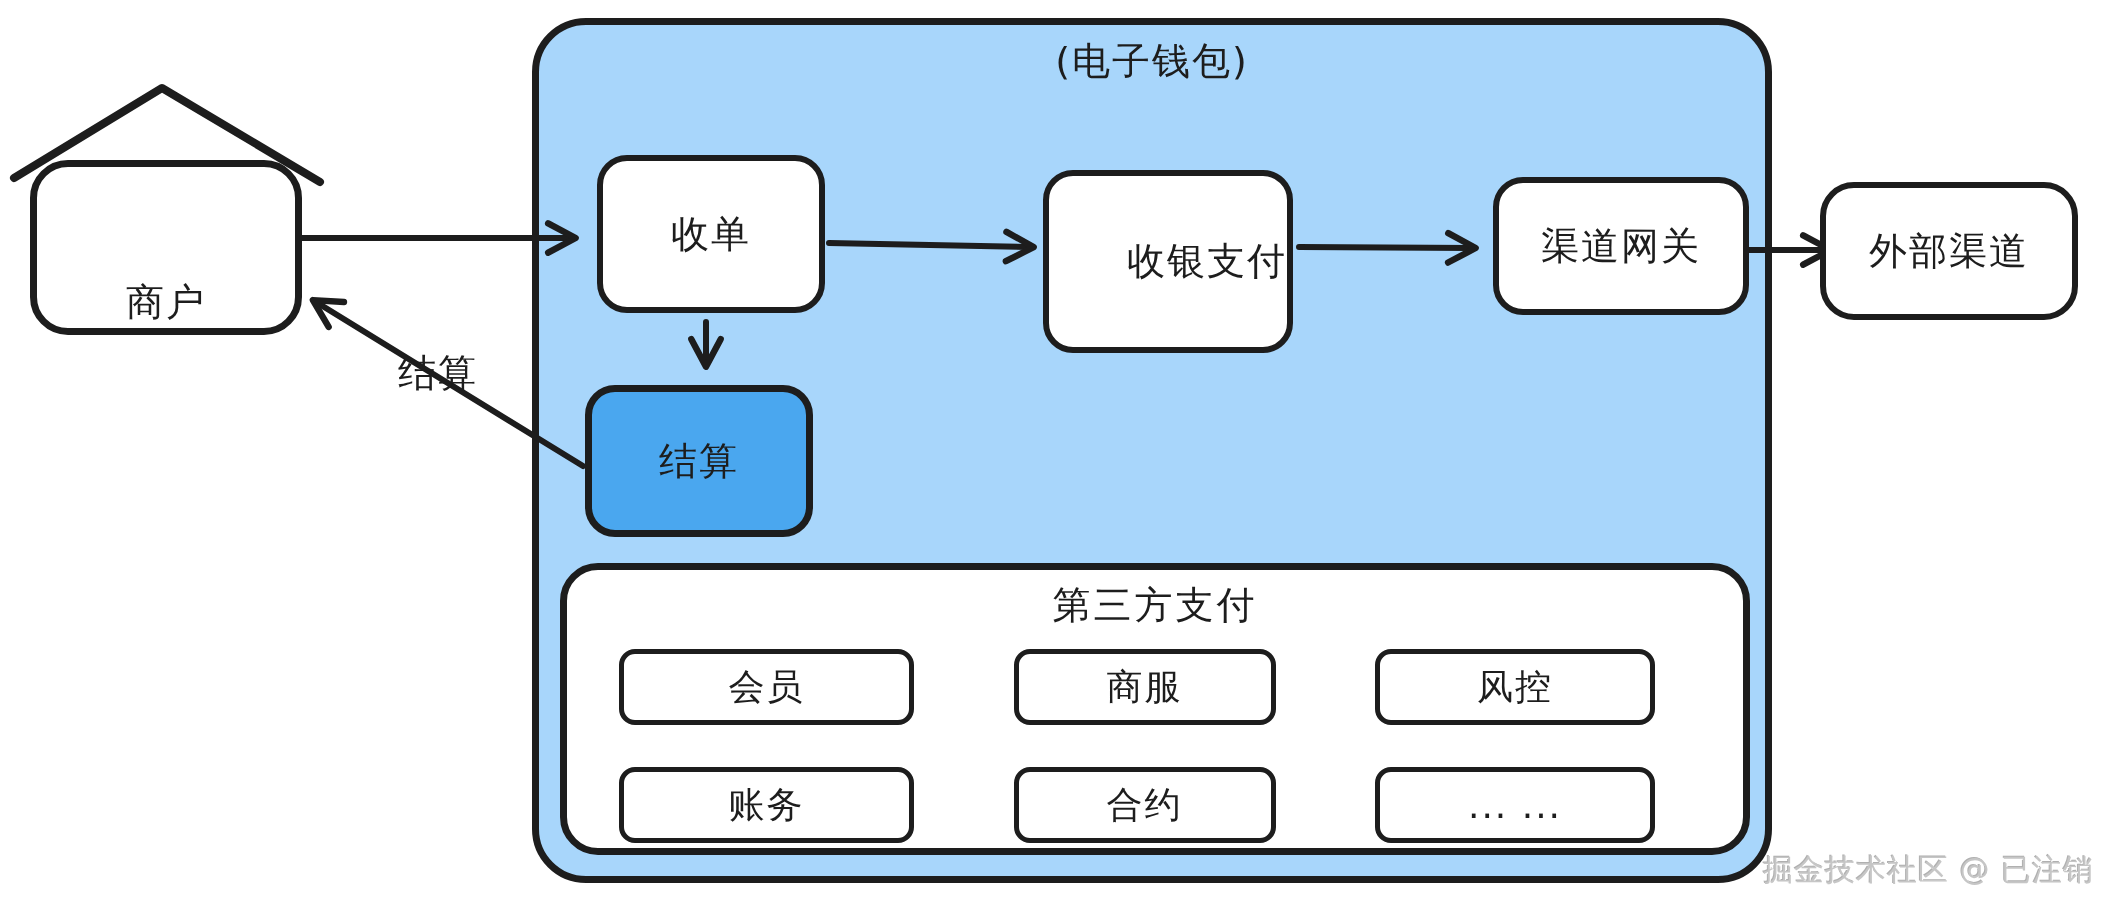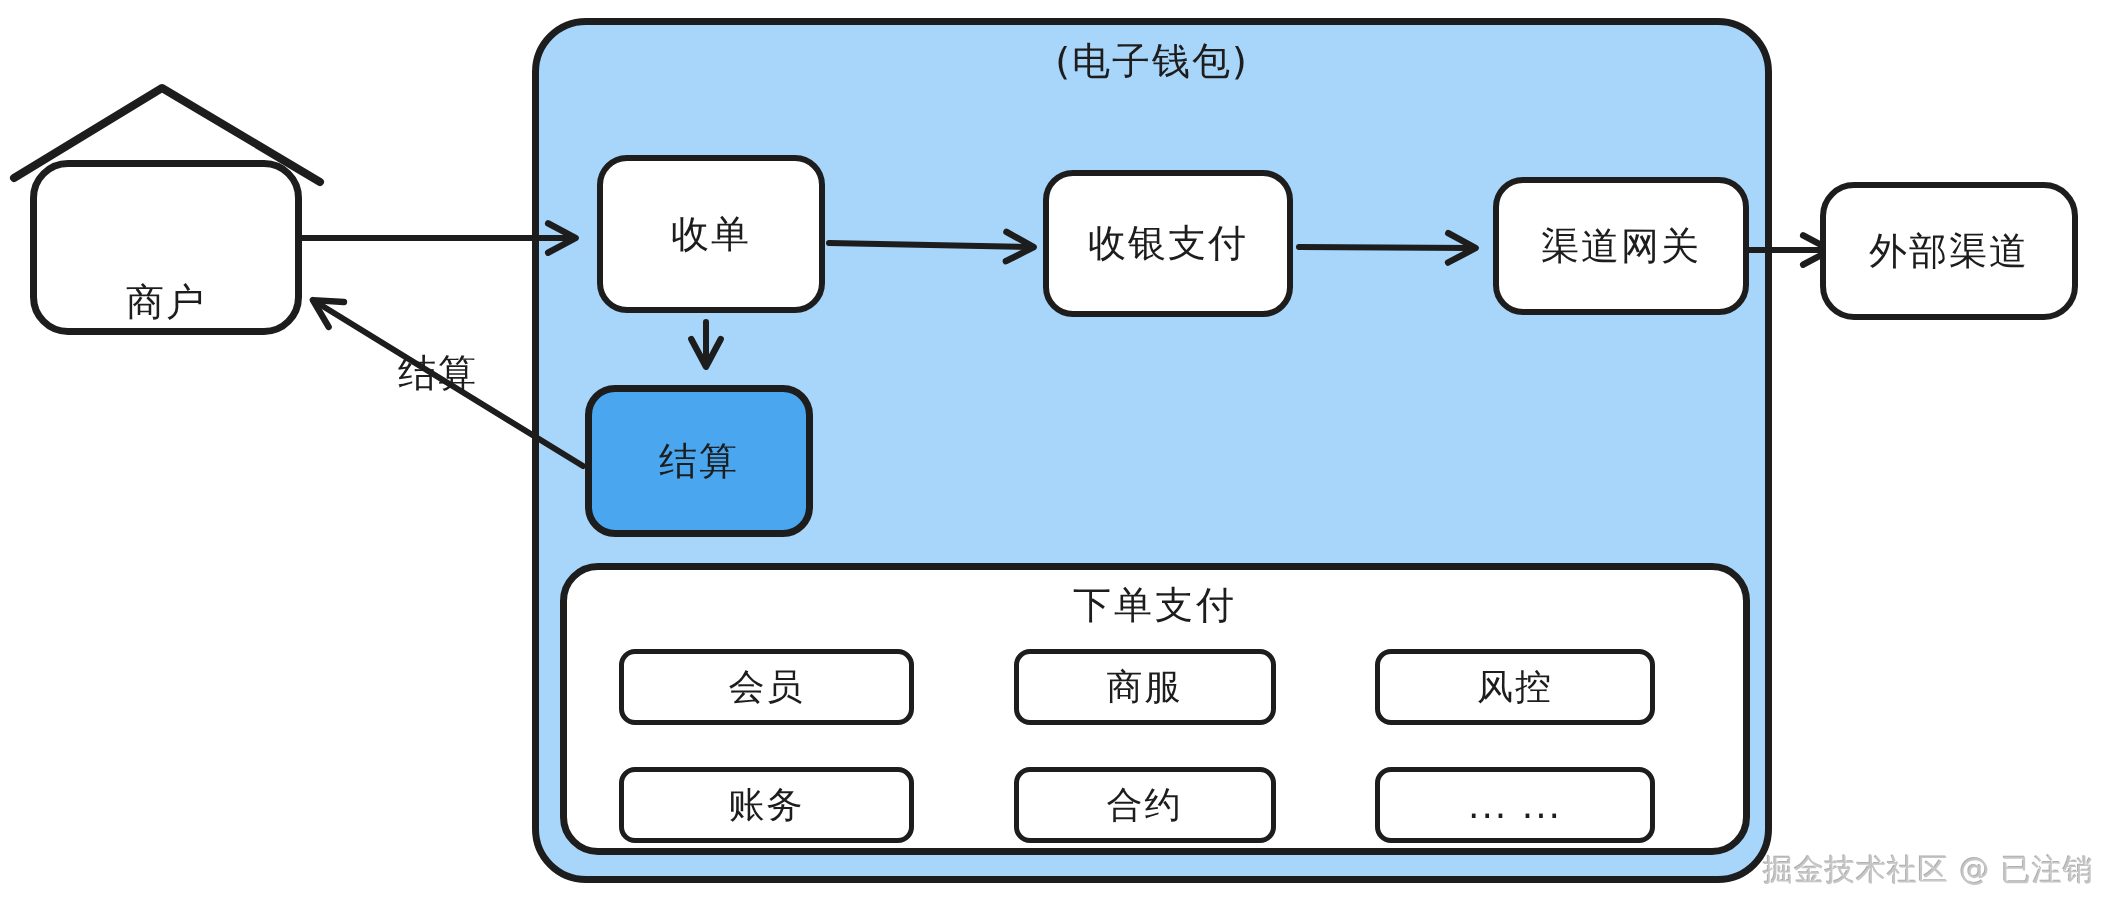--- a/index.html
+++ b/index.html
@@ -19,21 +19,21 @@
     position:absolute; z-index:4;
     background:#ffffff;
     border:6px solid var(--stroke, #1d1d1d);
     border-radius:30px;
     display:flex; align-items:center; justify-content:center;
     font-size:38px; letter-spacing:2px;
     box-sizing:border-box;
   }
   .node-merchant { left:30px; top:160px; width:272px; height:175px; border-radius:38px; border-width:7px;align-items:flex-end; }
   .node-acquiring { left:597px; top:155px; width:228px; height:158px; }
-  .node-cashier   { left:1043px; top:170px; width:250px; height:147px; }
+  .node-cashier   { left:1043px; top:170px; width:250px; height:183px;justify-content:flex-end; }
   .node-gateway   { left:1493px; top:177px; width:256px; height:138px; }
   .node-external  { left:1820px; top:182px; width:258px; height:138px; border-radius:34px; }
   .node-settlement{
     left:585px; top:385px; width:228px; height:152px;
     background:var(--settlement-bg, #4aa7ef); border-width:7px;
   }
 
   
   .wallet {
     position:absolute; z-index:1;
@@ -99,21 +99,21 @@
 
 <div class="canvas">
 
   <div class="wallet">
     <div class="wallet-title">
       <div>(电子钱包)</div>
     </div>
   </div>
 
   <div class="base-services">
-    <div class="base-services-title">下单支付</div>
+    <div class="base-services-title">第三方支付</div>
     <div class="service-grid">
       <div class="service-box">会员</div>
       <div class="service-box">商服</div>
       <div class="service-box">风控</div>
       <div class="service-box">账务</div>
       <div class="service-box">合约</div>
       <div class="service-box">... ...</div>
     </div>
   </div>
 

